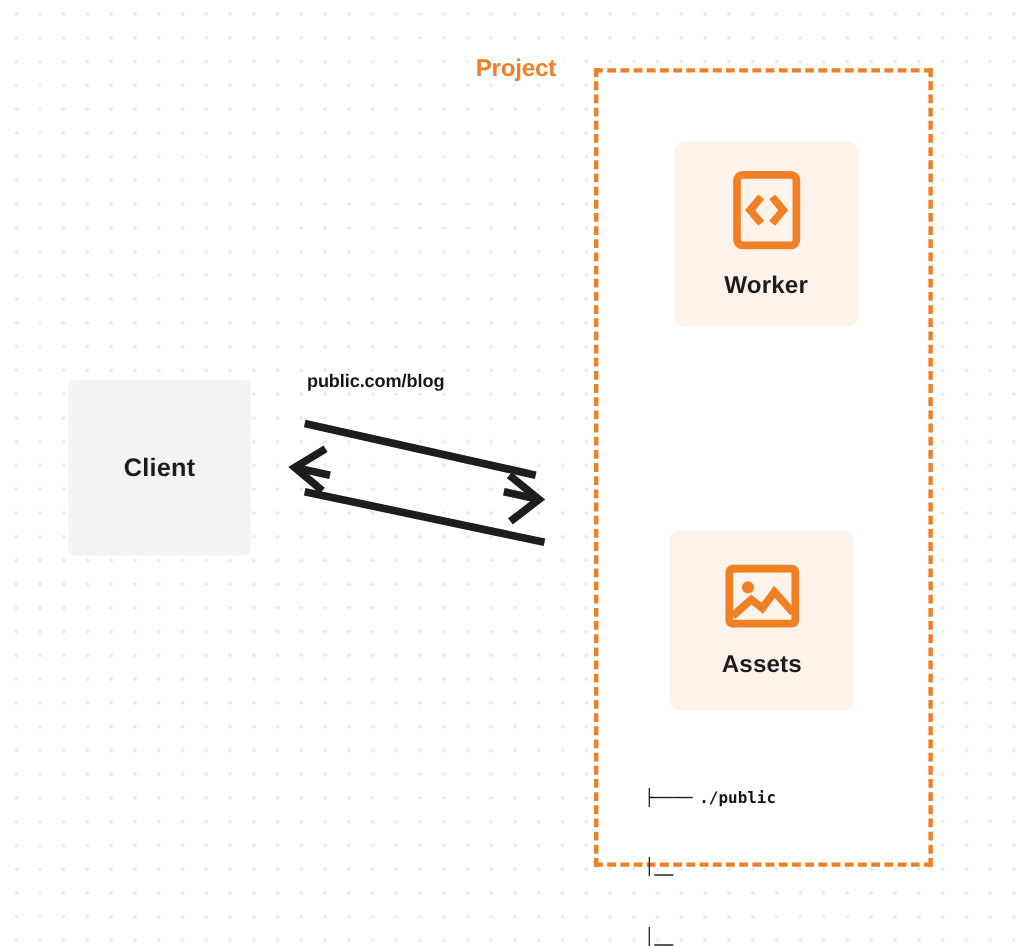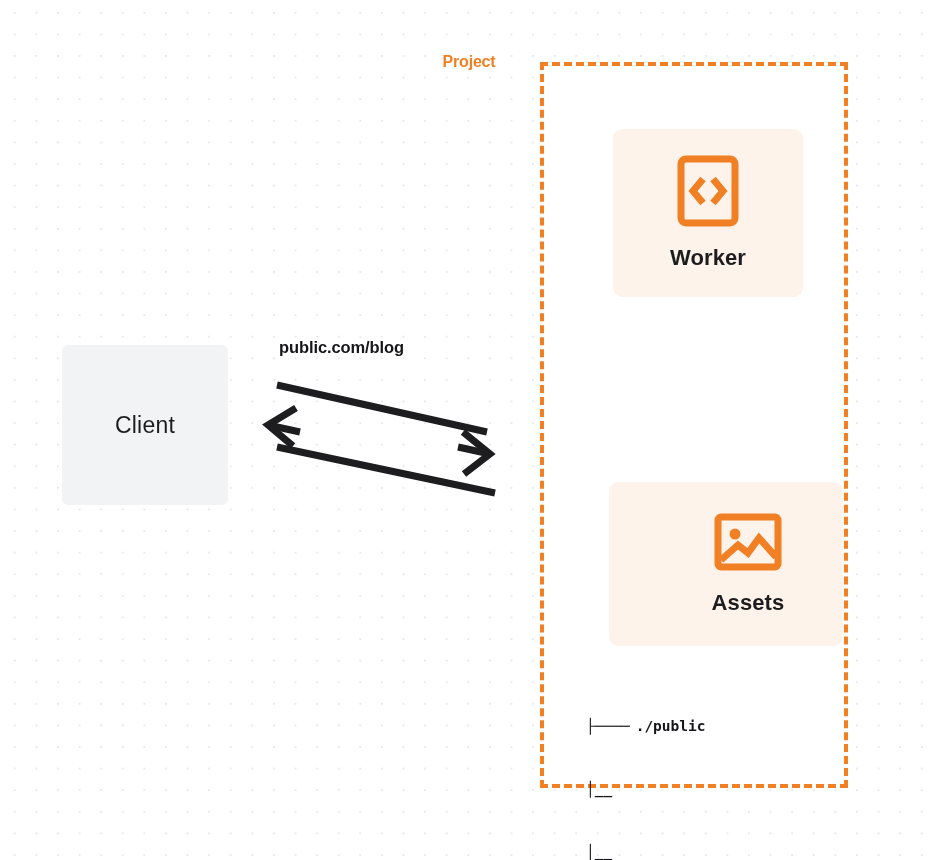--- a/index.html
+++ b/index.html
@@ -33,21 +33,21 @@
     width: 166px;
     height: 160px;
     background: #f2f3f5;
     border-radius: 6px;
     display: flex;
     align-items: center;
     justify-content: center;
   }
   #client-node .node-label {
     font-size: 23px;
-    font-weight: normal;
+    font-weight: bold;
     color: #1d1d1f;
     letter-spacing: 0.2px;
   }
 
   
   #conn-label {
     position: absolute;
     left: 279px;
     top: 338px;
     font-size: 16.5px;
@@ -78,49 +78,48 @@
     background: #ffffff;
     border: 4px dashed #f08023;
   }
   #project-label {
     position: absolute;
     left: 50%;
     top: 62px;
     transform: translate(-50%, -50%);
     background: #ffffff;
     padding: 0 7px;
-    font-size: 16px;
+    font-size: 22px;
     font-weight: bold;
     color: #f08023;
     letter-spacing: -0.2px;
     white-space: nowrap;
   }
 
   
   .service-card {
     position: absolute;
-    width: 190px;
+    width: 167px;
     background: #fdf3ea;
     border-radius: 9px;
     display: flex;
     flex-direction: column;
     align-items: center;
   }
   #worker-card {
     left: 613px;
     top: 129px;
     height: 168px;
     justify-content: center;
   }
   #assets-card {
     left: 609px;
     top: 482px;
     height: 164px;
     justify-content: center;
-    padding-left: 44px;
   }
   .card-icon {
     display: block;
     margin-bottom: 14px;
   }
   .card-label {
     font-size: 22px;
     font-weight: bold;
     color: #1d1d1f;
     letter-spacing: 0.1px;

